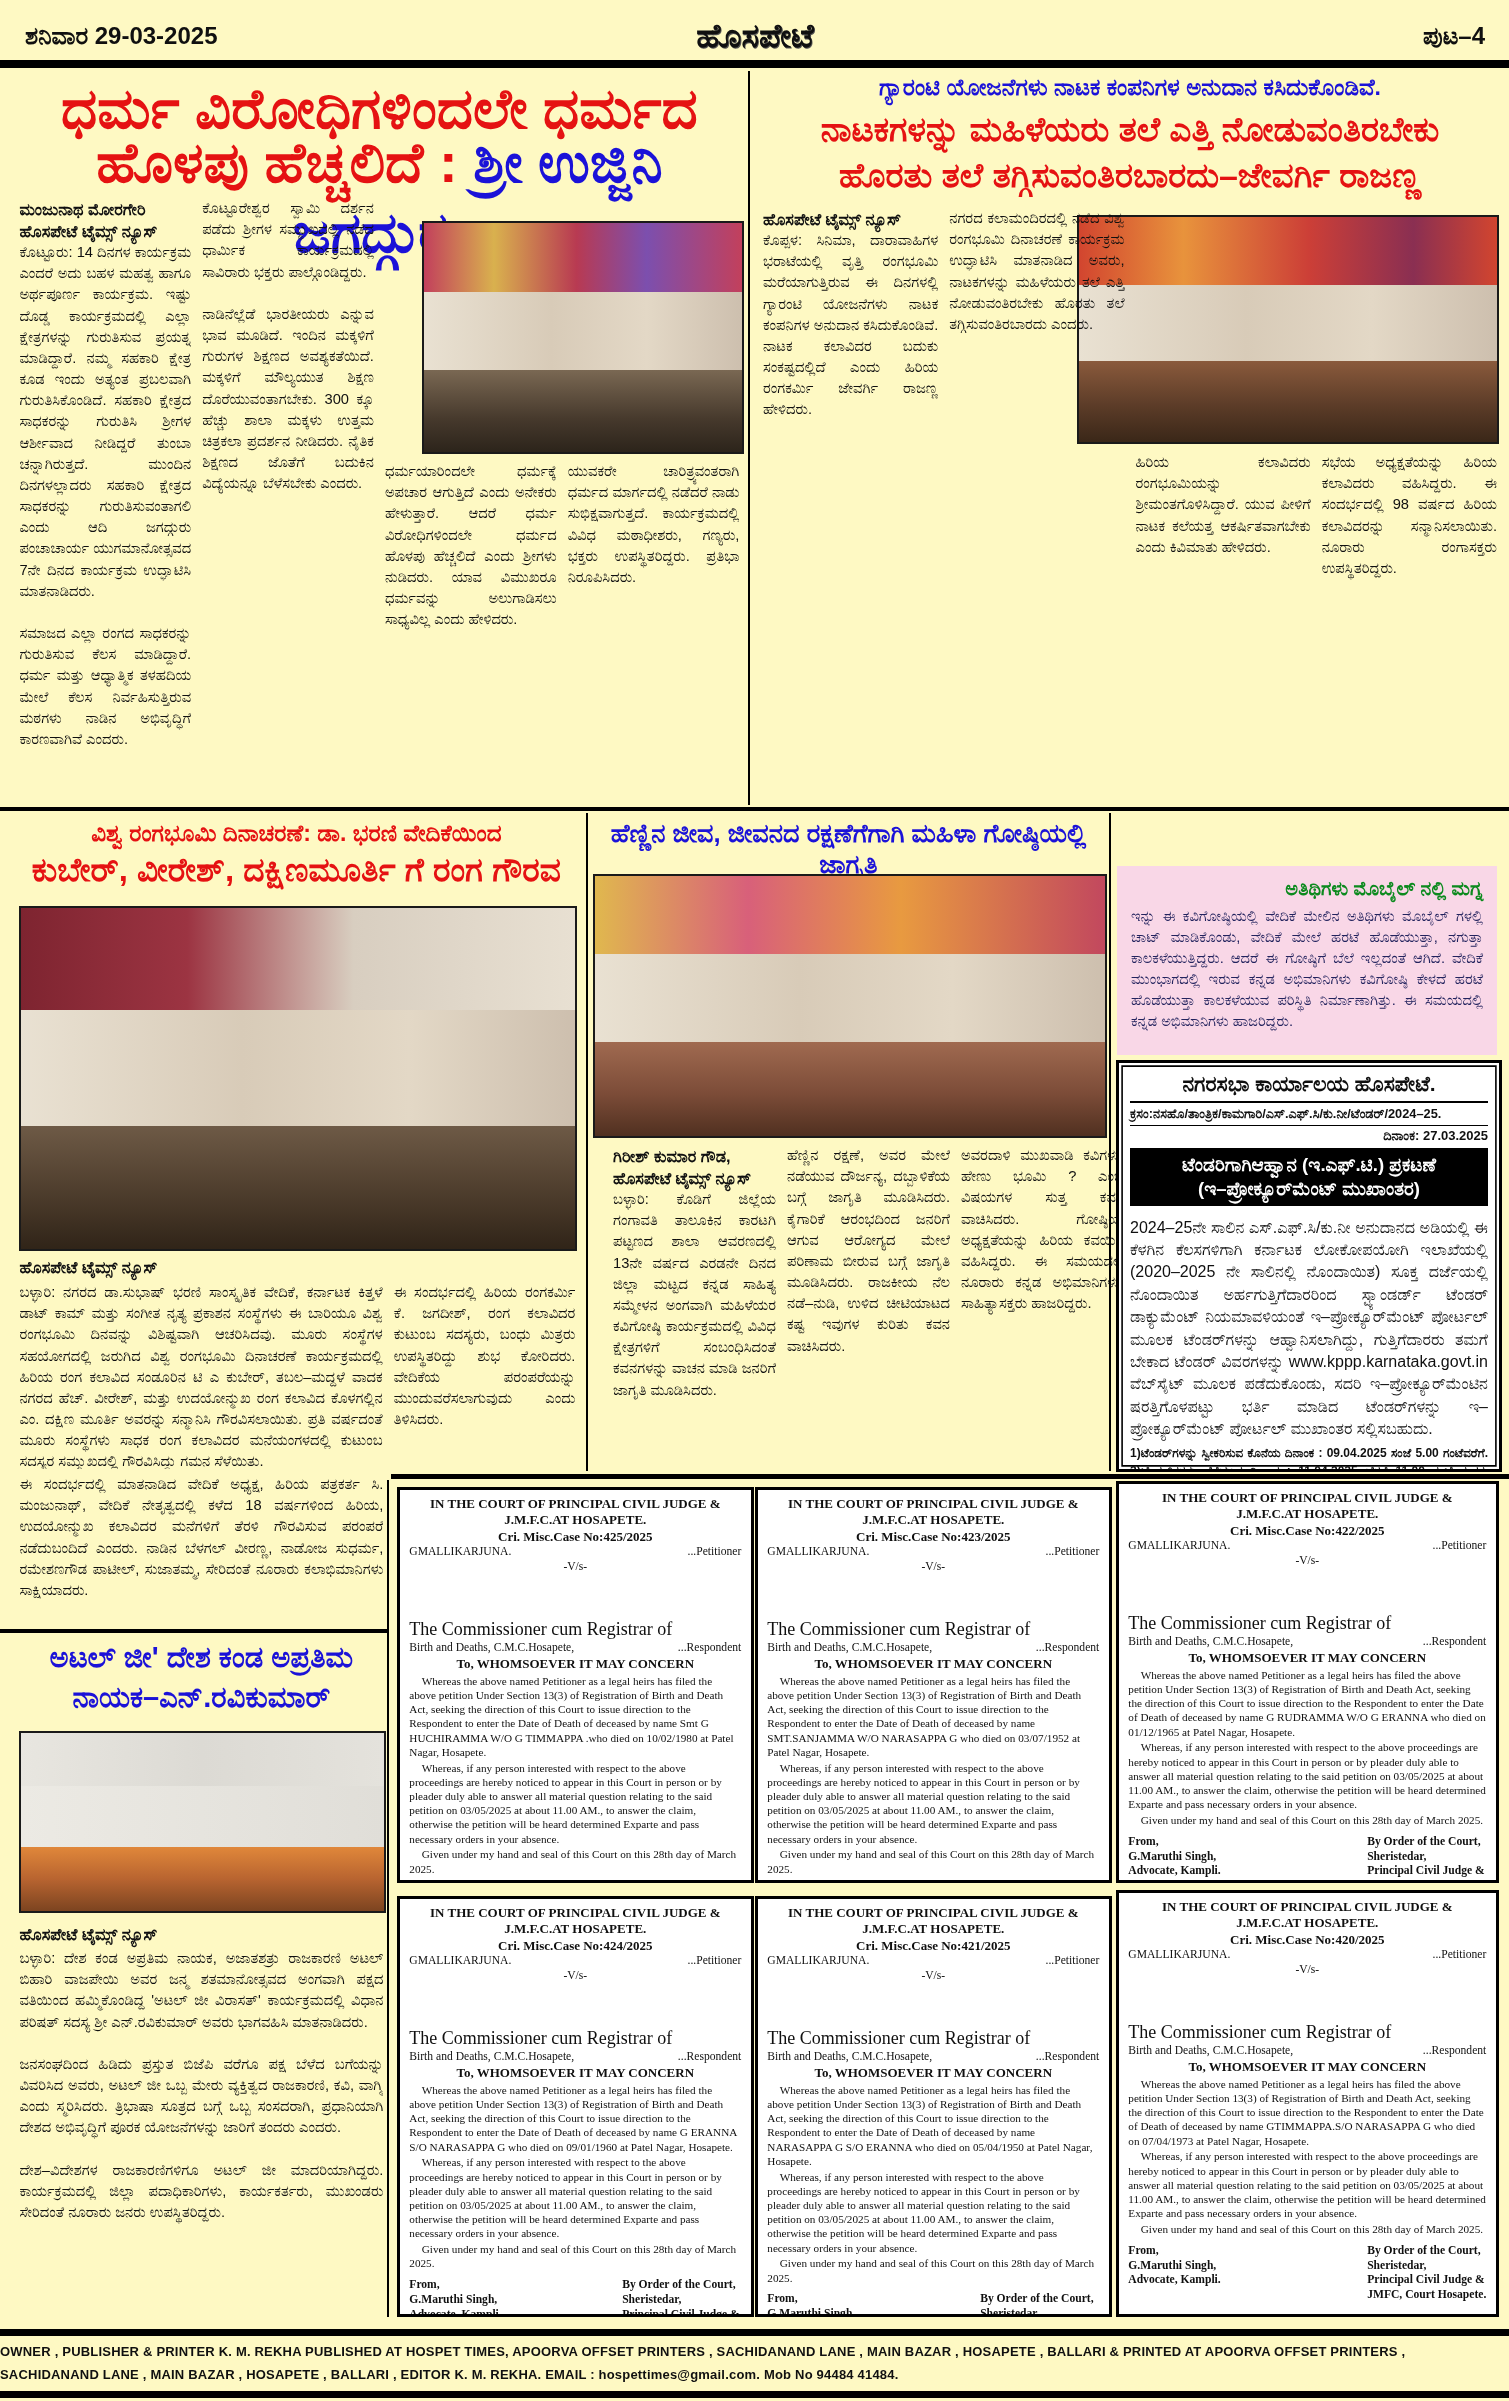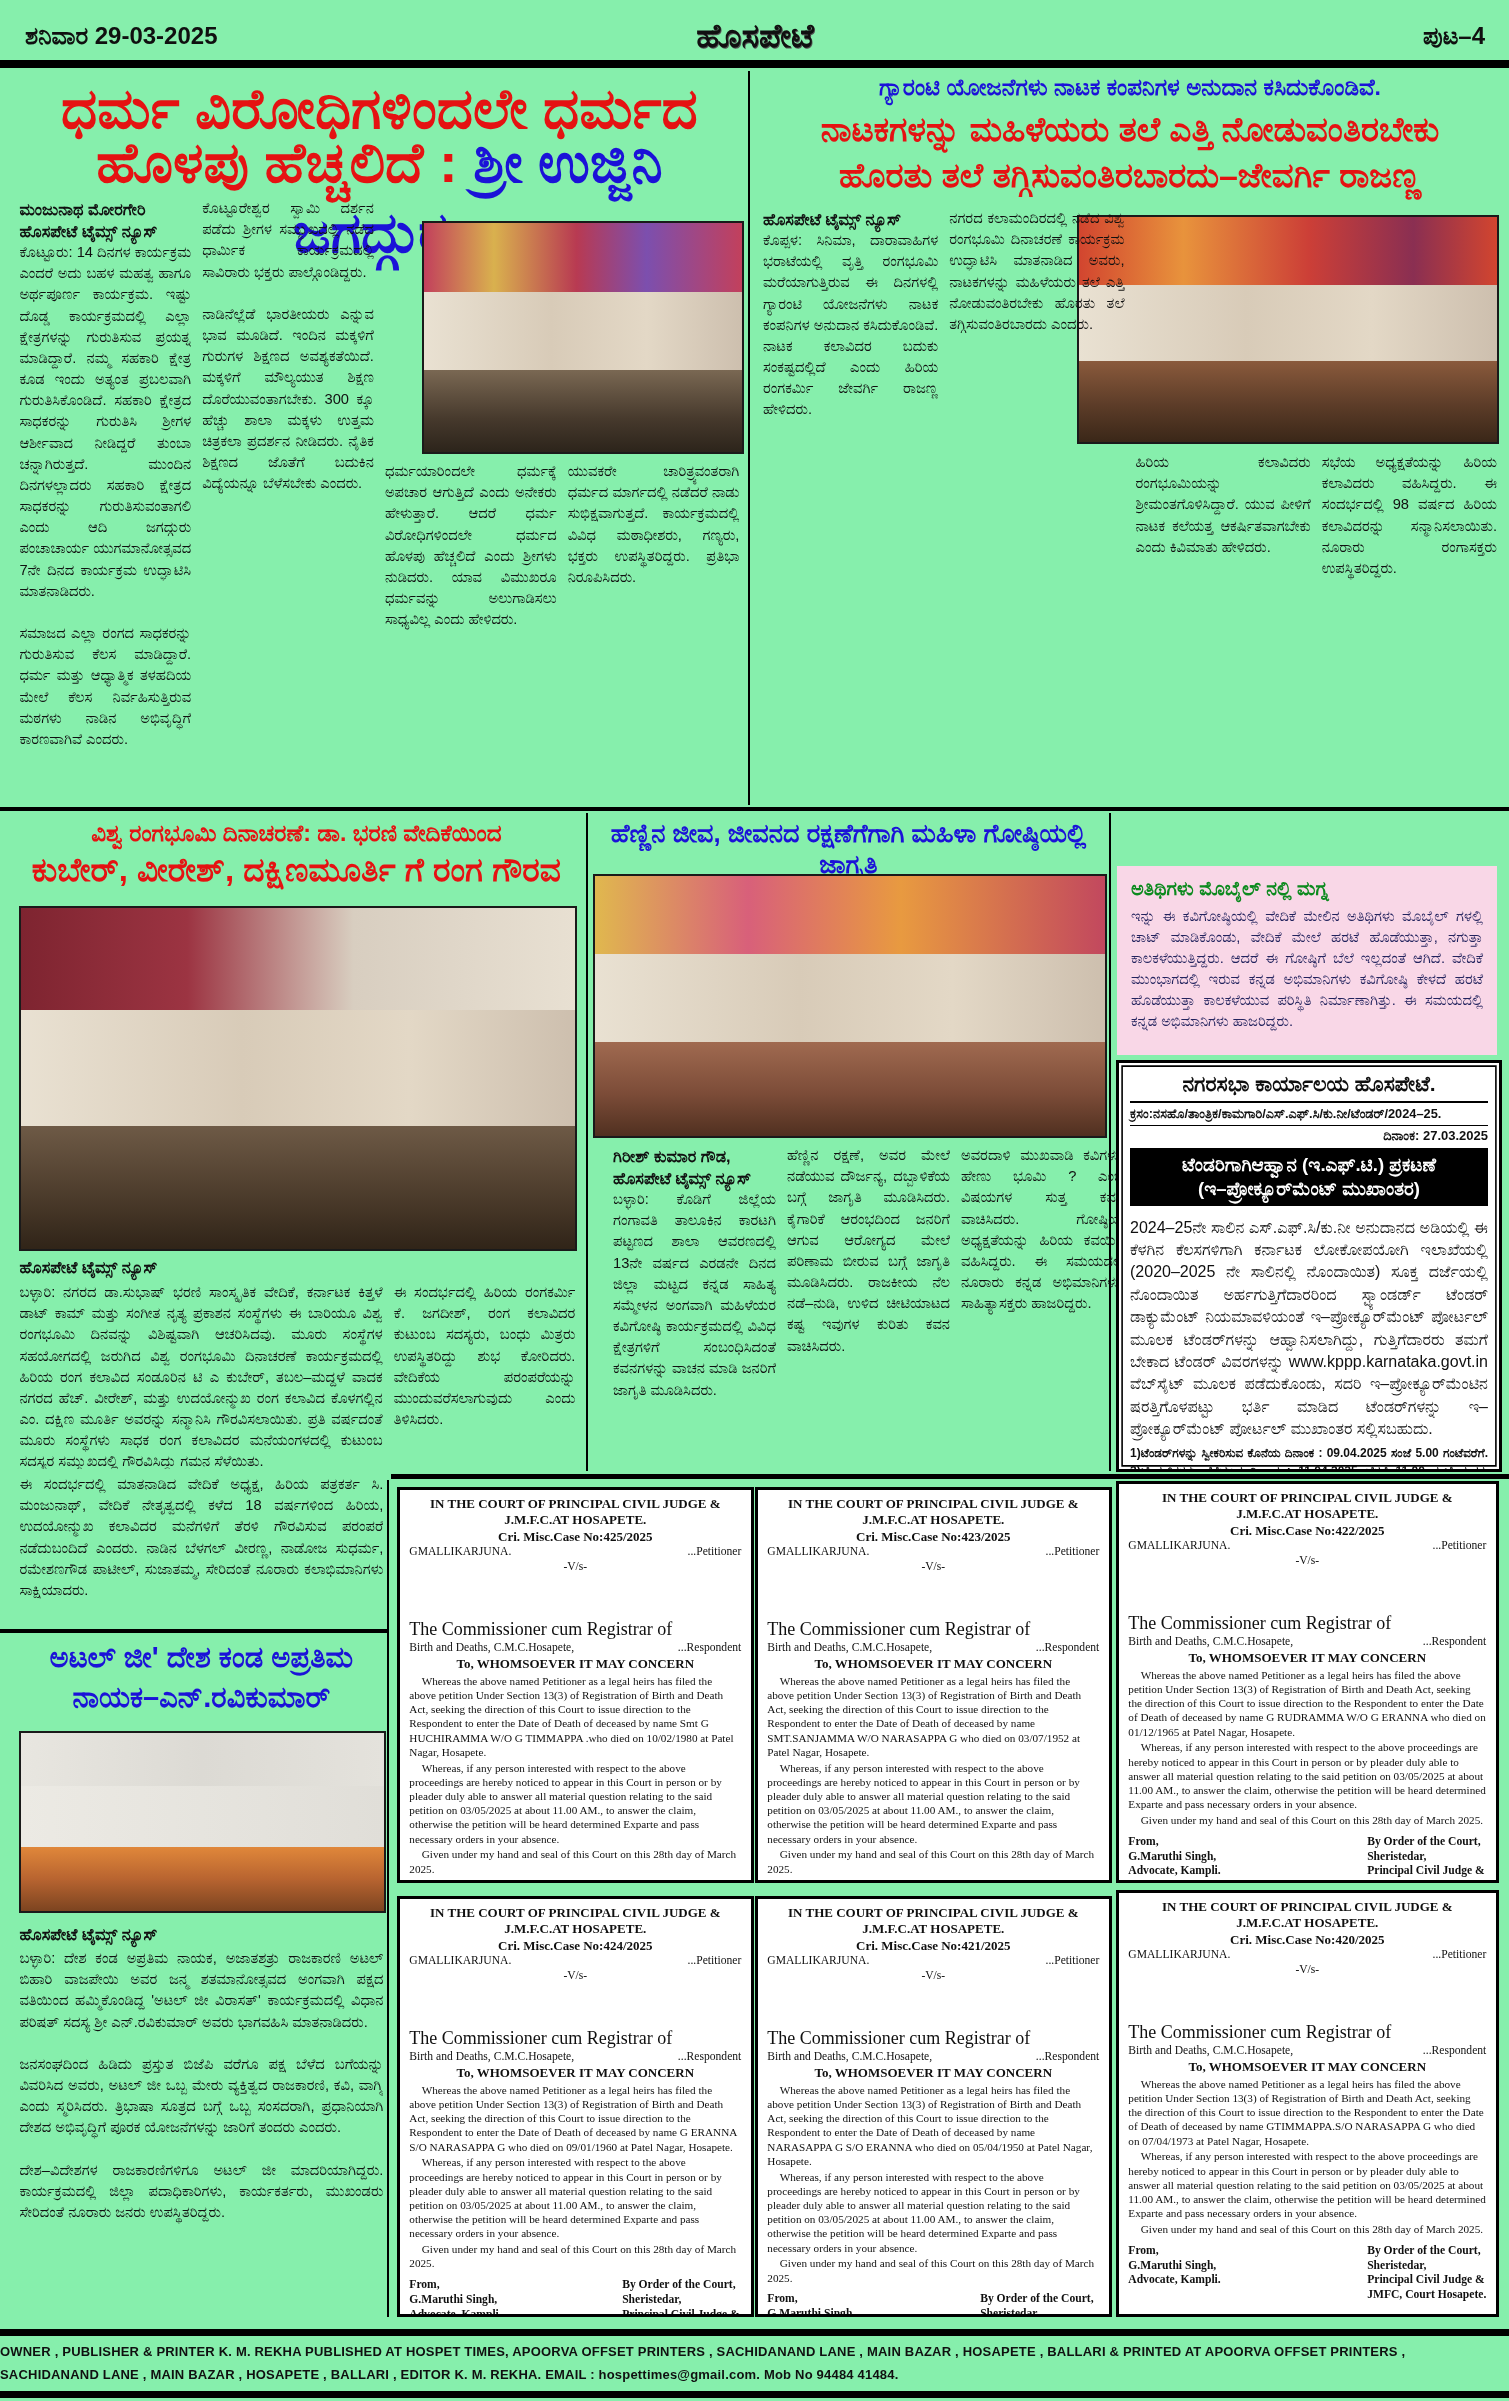--- a/index.html
+++ b/index.html
@@ -1,16 +1,16 @@
 <!DOCTYPE html>
 <html lang="kn" style="font-size:12.4px"><head>
 <meta charset="utf-8">
 <style>
   html,body{margin:0;padding:0;background:#e8e8e8;}
-  .page{position:relative;width:1510px;height:2401px;background:#86efac;
+  .page{position:relative;width:1510px;height:2401px;background:#fef9c3;
         font-family:"Liberation Sans","DejaVu Sans",sans-serif;color:#101010;overflow:hidden;}
   .abs{position:absolute;}
   .hrule{position:absolute;background:#000;}
   .vrule{position:absolute;background:#000;width:2.3px;}
   .red{color:#e51212;}
   .blue{color:#1b12d8;}
   .headline-xl{font-weight:700;font-size:56px;line-height:1.25;text-align:center;}
   .headline-lg{font-weight:700;font-size:34px;line-height:1.3;text-align:center;}
   .kicker{font-weight:700;font-size:23px;text-align:center;}
   .cols{display:flex;gap:11px;align-items:stretch;}
@@ -25,21 +25,21 @@
   .ph.v2 .b1{background:linear-gradient(90deg,#d2452f 0%,#e8933c 25%,#cc3f37 55%,#8a2f52 80%,#d2452f 100%);}
   .ph.v2 .b3{background:linear-gradient(180deg,#8a5a3c 0%,#5c3c28 55%,#3a2718 100%);}
   .ph.v3 .b1{background:linear-gradient(90deg,#7e2430 0%,#9c3442 30%,#d8cec0 60%,#e8e0d2 100%);}
   .ph.v3 .b3{background:linear-gradient(180deg,#6e5a46 0%,#4a3a2a 60%,#302418 100%);}
   .ph.v4 .b1{background:linear-gradient(90deg,#e0b84e 0%,#d8607a 30%,#e89a40 60%,#c2485e 100%);}
   .ph.v4 .b3{background:linear-gradient(180deg,#a06a50 0%,#7c4c38 55%,#503020 100%);}
   .ph.v5 .b1{background:linear-gradient(90deg,#e8e6e0 0%,#dcdad4 50%,#e4e2dc 100%);}
   .ph.v5 .b2{background:linear-gradient(90deg,#eceae4 0%,#e0ded8 100%);}
   .ph.v5 .b3{background:linear-gradient(180deg,#e0873a 0%,#b86430 50%,#7c4420 100%);}
   .pinkbox{background:#f9d7e7;padding:11px 14px;overflow:hidden;}
-  .pinkbox .pb-title{color:#0c8a1e;font-weight:700;font-size:19.4px;text-align:left;margin-bottom:6.2px;}
+  .pinkbox .pb-title{color:#0c8a1e;font-weight:700;font-size:19.4px;text-align:right;margin-bottom:6.2px;}
   .pinkbox .pb-body{color:#23235e;font-size:14.7px;line-height:1.42;text-align:justify;}
   .tender{border:3.1px solid #000;box-shadow:inset 0 0 0 2.3px #fff,inset 0 0 0 3.9px #000;
           background:#fff;padding:9.3px 11px;overflow:hidden;}
   .tender .t-office{font-weight:700;font-size:21px;text-align:center;border-bottom:2.3px solid #000;padding-bottom:4.6px;}
   .tender .t-ref{font-weight:700;font-size:12.8px;border-bottom:1.5px solid #000;padding:3.1px 0;}
   .tender .t-date{font-weight:700;font-size:13px;text-align:right;padding:1.5px 0 4.6px;}
   .tender .t-band{background:#000;color:#fff;font-weight:700;text-align:center;font-size:18.6px;line-height:1.3;padding:4.6px 3.1px;}
   .tender .t-body{font-size:16px;line-height:1.4;text-align:justify;margin-top:11px;white-space:pre-line;}
   .tender .t-items{font-weight:700;font-size:12px;line-height:1.45;text-align:justify;margin-top:4.6px;white-space:pre-line;}
   .tender .t-signs{display:flex;justify-content:space-between;gap:7.7px;margin-top:6.2px;font-weight:700;font-size:11.2px;text-align:center;}

